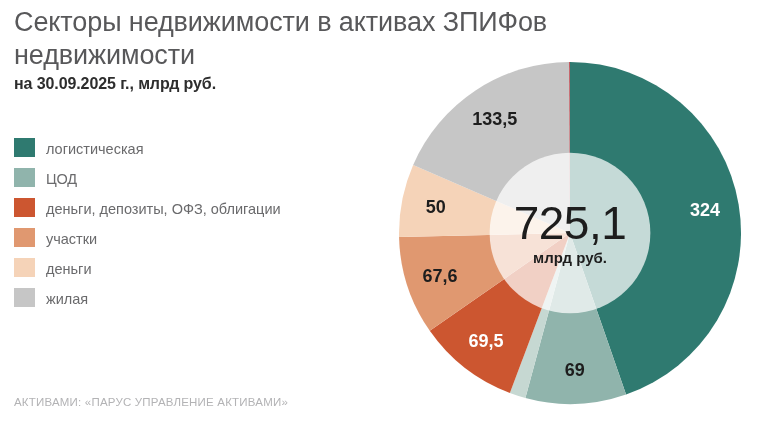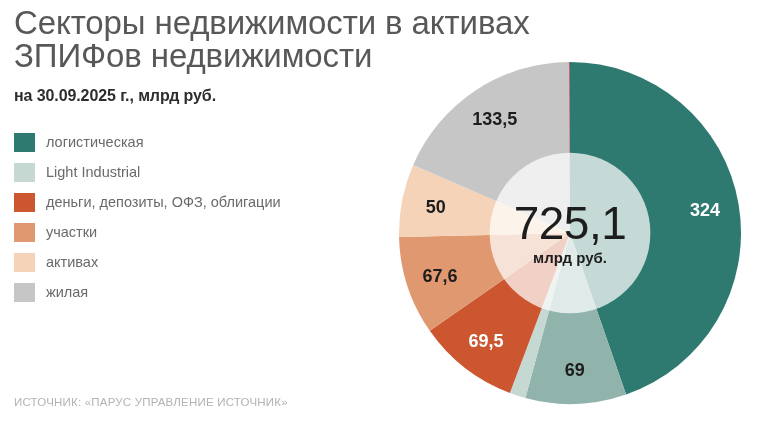--- a/index.html
+++ b/index.html
@@ -22,45 +22,45 @@
   }
 
   
   #title-block {
     position: absolute;
     left: 14px;
     top: 6px;
     width: 640px;
   }
   #chart-title {
-    font-size: 33px;
+    font-size: 27px;
     line-height: 33px;
     font-weight: 300;
     color: #58585a;
     letter-spacing: -0.1px;
     white-space: pre-wrap;
   }
   #chart-subtitle {
-    margin-top: 15px;
+    margin-top: 3px;
     font-size: 16px;
     font-weight: bold;
     color: #2d2d2d;
     letter-spacing: -0.1px;
   }
 
   
   #legend {
     position: absolute;
     left: 14px;
     top: 127px;
     width: 330px;
   }
   .legend-item {
     display: flex;
-    align-items: center;
+    align-items: flex-end;
     height: 30px;
   }
   .legend-swatch {
     width: 21px;
     height: 19px;
     flex: 0 0 auto;
     margin-right: 11px;
   }
   .legend-label {
     font-size: 14.5px;
@@ -132,34 +132,34 @@
     <div id="chart-title">Секторы недвижимости в активах ЗПИФов недвижимости</div>
     <div id="chart-subtitle">на 30.09.2025 г., млрд руб.</div>
   </div>
 
   <div id="legend">
       <div class="legend-item">
         <span class="legend-swatch" style="background: rgb(47, 122, 112);"></span>
         <span class="legend-label">логистическая</span>
       </div>
       <div class="legend-item">
-        <span class="legend-swatch" style="background: rgb(198, 216, 210);"></span>
-        <span class="legend-label">Light Industrial</span>
+        <span class="legend-swatch" style="background: rgb(144, 180, 172);"></span>
+        <span class="legend-label">ЦОД</span>
       </div>
       <div class="legend-item">
         <span class="legend-swatch" style="background: rgb(204, 86, 48);"></span>
         <span class="legend-label">деньги, депозиты, ОФЗ, облигации</span>
       </div>
       <div class="legend-item">
         <span class="legend-swatch" style="background: rgb(224, 152, 112);"></span>
         <span class="legend-label">участки</span>
       </div>
       <div class="legend-item">
         <span class="legend-swatch" style="background: rgb(245, 211, 184);"></span>
-        <span class="legend-label">активах</span>
+        <span class="legend-label">деньги</span>
       </div>
       <div class="legend-item">
         <span class="legend-swatch" style="background: rgb(198, 198, 198);"></span>
         <span class="legend-label">жилая</span>
       </div>
     </div>
 
   <div id="pie-wrap">
     <svg id="pie-svg" viewBox="0 0 344 344">
         <g>
@@ -181,15 +181,15 @@
           <text x="42.0" y="220.6" text-anchor="middle" class="slice-label-dark-in">67,6</text>
           <text x="37.7" y="151.8" text-anchor="middle" class="slice-label-dark-in">50</text>
           <text x="96.7" y="63.8" text-anchor="middle" class="slice-label-dark-in">133,5</text>
           <text x="171.6" y="-10.1" text-anchor="middle" class="slice-label-outside">0,5</text>
         </g>
         <text id="center-total" x="172" y="178" text-anchor="middle">725,1</text>
         <text id="center-unit" x="172" y="202" text-anchor="middle">млрд руб.</text>
       </svg>
   </div>
 
-  <div id="source">ИСТОЧНИК: «ПАРУС УПРАВЛЕНИЕ ИСТОЧНИК»</div>
+  <div id="source">АКТИВАМИ: «ПАРУС УПРАВЛЕНИЕ АКТИВАМИ»</div>
 
 </div>
 
 </body></html>

